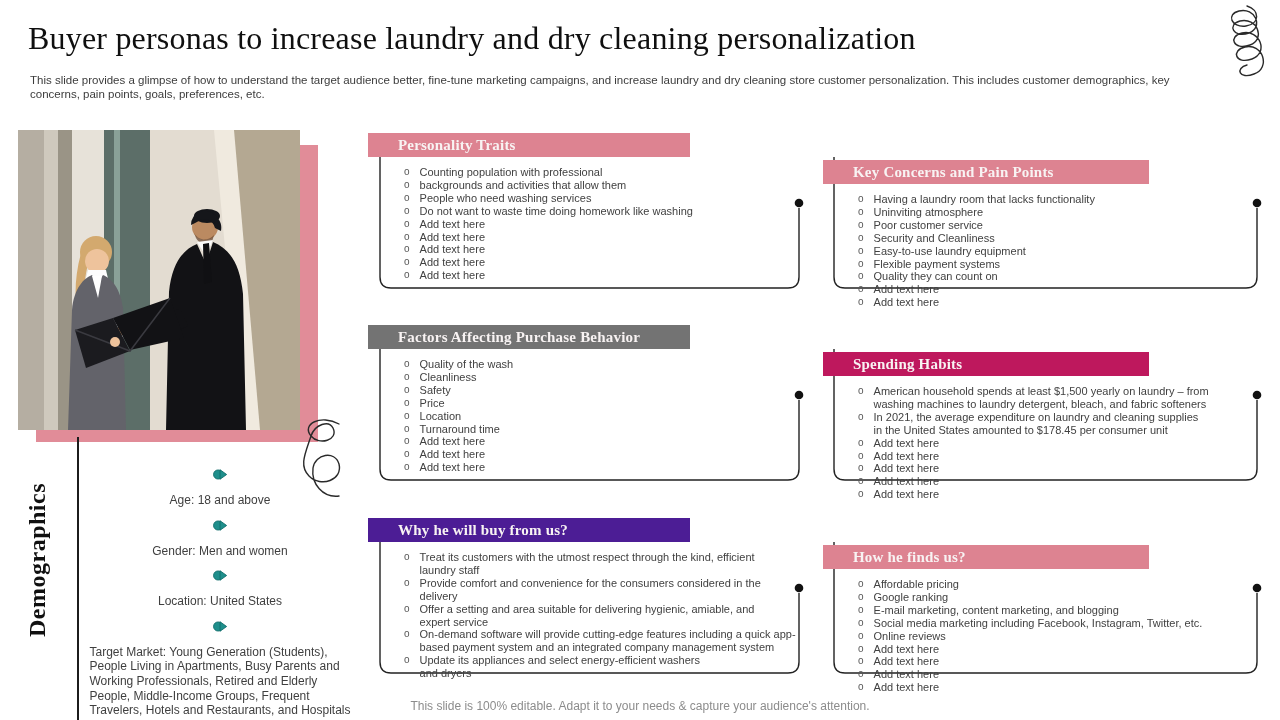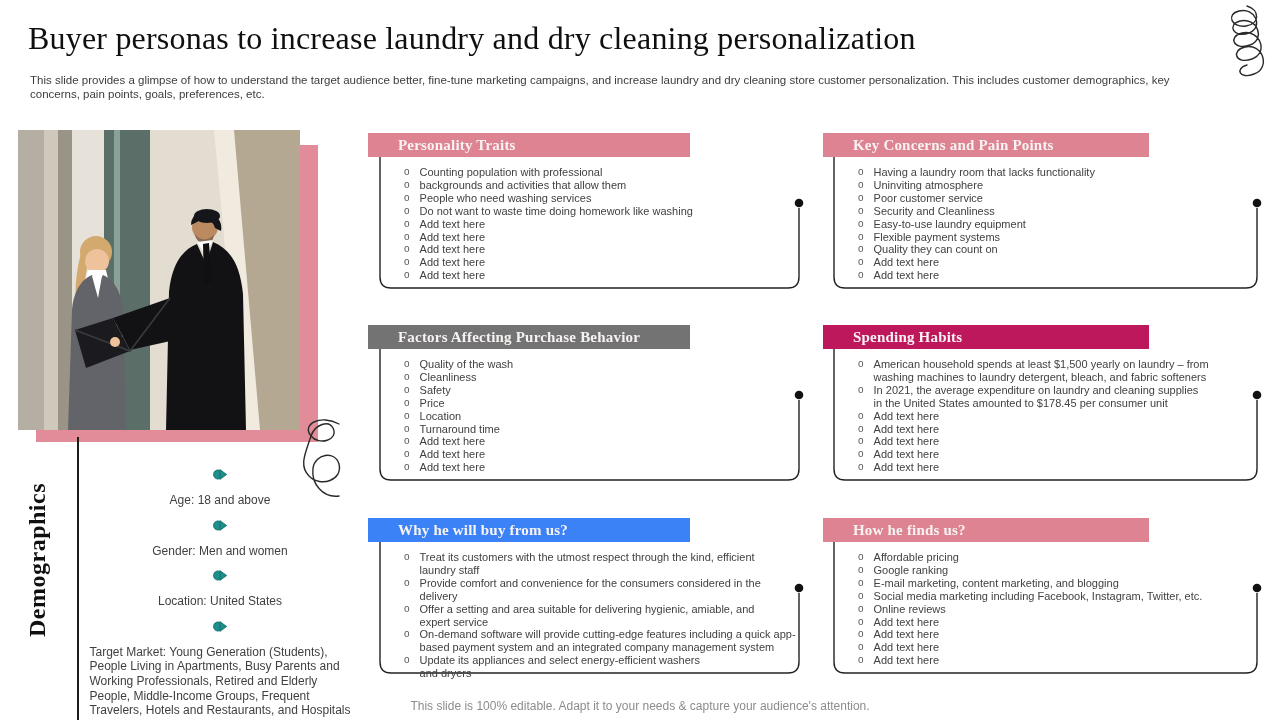--- a/index.html
+++ b/index.html
@@ -68,21 +68,21 @@
   .pos-1 { left: 820px; top: 133px; width: 440px; height: 158px; }
   .pos-2 { left: 366px; top: 325px; width: 436px; height: 158px; }
   .pos-3 { left: 820px; top: 325px; width: 440px; height: 158px; }
   .pos-4 { left: 366px; top: 518px; width: 436px; height: 158px; }
   .pos-5 { left: 820px; top: 518px; width: 440px; height: 158px; }
   .box-header {
     position: relative; z-index: 2;
     height: 24px; display: flex; align-items: center; padding-left: 30px;
   }
   .col-left  .box-header { width: 322px; margin-left: 2px; }
-  .col-right .box-header { width: 326px; margin-left: 3px; }
+  .col-right .box-header { width: 326px; margin-left: 3px; margin-top: 27px; }
   .box-title {
     font-family: "Liberation Serif", "DejaVu Serif", serif;
     font-weight: bold; font-size: 15px; color: #f8f3f3; letter-spacing: 0.2px;
   }
   .box-list { list-style: none; margin-top: 9px; padding: 0 6px 0 38px; position: relative; z-index: 1; }
   .box-item {
     display: flex; align-items: flex-start; gap: 10px;
     font-size: 11px; line-height: 12.9px; color: #414141;
   }
   .o-bullet { flex: 0 0 auto; font-size: 10px; line-height: 12.9px; color: #575757; }
@@ -390,21 +390,21 @@
             <span class="item-text">Add text here</span>
           </li>
         </ul>
     <svg class="box-outline" viewBox="0 0 440 158">
       <path fill="none" stroke="#222222" stroke-width="1.4" d="M14 24 L14 144 Q14 155 25 155 L426 155 Q437 155 437 144 L437 75"></path>
       <circle r="4.3" fill="#111111" cx="437" cy="70"></circle>
     </svg>
   </section>
 
   <section class="box pos-4 col-left">
-    <header class="box-header" style="background: #3b82f6;">
+    <header class="box-header" style="background: #4c1d95;">
       <span class="box-title">Why he will buy from us?</span>
     </header>
     <ul class="box-list">
           <li class="box-item">
             <span class="o-bullet">o</span>
             <span class="item-text">Treat its customers with the utmost respect through the kind, efficient
 laundry staff</span>
           </li>
           <li class="box-item">
             <span class="o-bullet">o</span>

